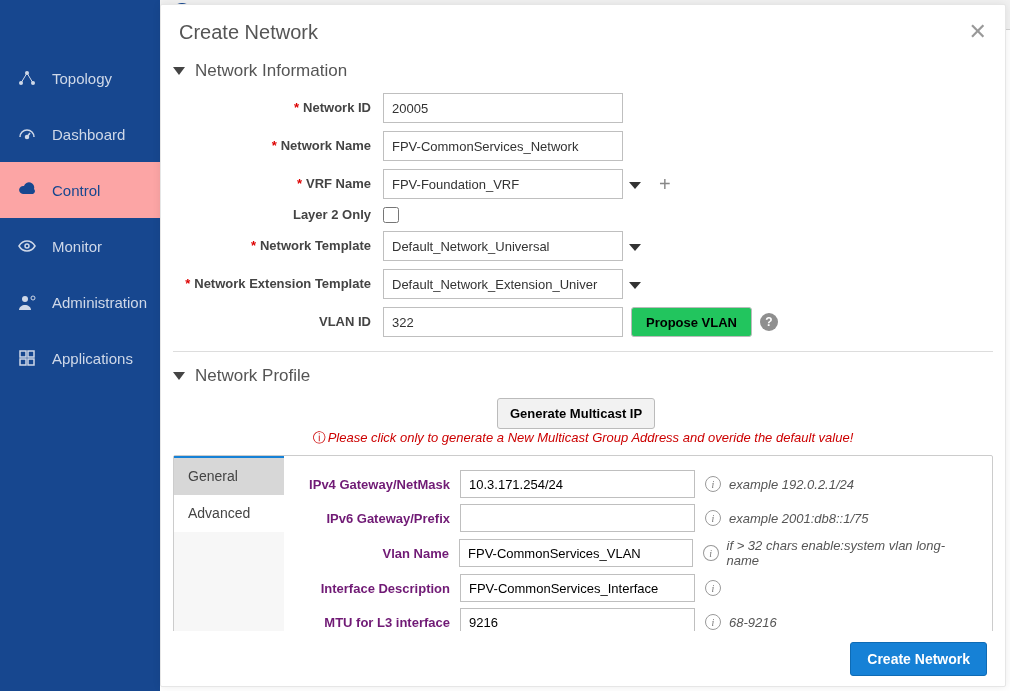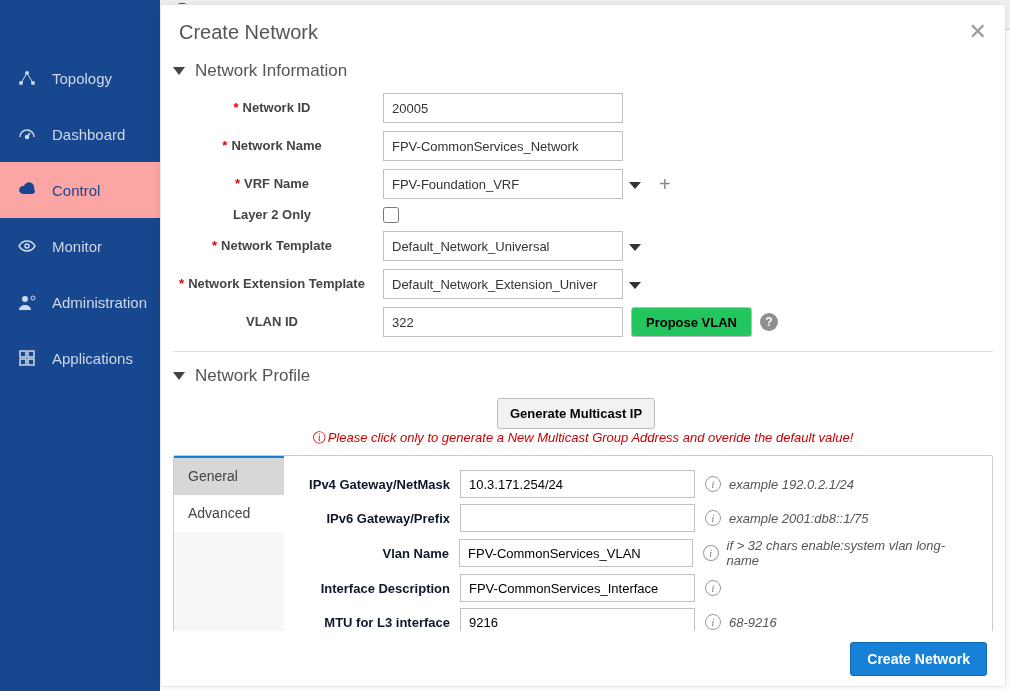--- a/index.html
+++ b/index.html
@@ -28,21 +28,21 @@
 .modal-body { flex: 1; overflow-y: auto; padding: 0 12px; }
 .modal-footer { padding: 10px 18px; display: flex; justify-content: flex-end; border-top: 1px solid #eee0; }
 .primary-btn { background: #1681d6; color: #fff; border: 1px solid #0e6bb5; padding: 8px 16px; font-size: 14px; border-radius: 3px; cursor: pointer; font-weight: bold; }
 
 
 .section-title { display: flex; align-items: center; font-size: 17px; color: #555; margin: 6px 0 12px; }
 .section-title .caret { display: inline-block; width: 0; height: 0; border-left: 6px solid transparent; border-right: 6px solid transparent; border-top: 8px solid #444; margin-right: 10px; }
 
 
 .form-row { display: flex; align-items: center; margin-bottom: 8px; }
-.form-label { width: 210px; text-align: center; padding-right: 12px; font-size: 13px; color: #444; font-weight: bold; line-height: 1.2; }
+.form-label { width: 210px; text-align: right; padding-right: 12px; font-size: 13px; color: #444; font-weight: bold; line-height: 1.2; }
 .form-label.two-line { font-size: 13px; }
 .form-label .req { color: #d00; margin-right: 4px; }
 .form-input, .form-select { width: 240px; height: 30px; border: 1px solid #bfbfbf; padding: 0 8px; font-size: 13px; color: #333; background: #fff; }
 .form-select { appearance: none; background: #fff; position: relative; }
 .select-wrap { position: relative; width: 268px; }
 .select-wrap::after { content: ""; position: absolute; right: 10px; top: 13px; border-left: 6px solid transparent; border-right: 6px solid transparent; border-top: 7px solid #333; pointer-events: none; }
 .plus-btn { margin-left: 8px; color: #888; font-size: 20px; cursor: pointer; }
 .checkbox { width: 16px; height: 16px; border: 1px solid #999; background: #fff; }
 .side-btn { margin-left: 8px; height: 30px; padding: 0 14px; background: #22c55e; border: 1px solid #bbb; border-radius: 3px; font-size: 13px; font-weight: bold; cursor: pointer; }
 .help-icon { margin-left: 8px; width: 18px; height: 18px; border-radius: 50%; background: #8f8f8f; color: #fff; font-size: 12px; display: inline-flex; align-items: center; justify-content: center; font-weight: bold; }
@@ -54,21 +54,21 @@
 .warn-icon { font-style: normal; margin-right: 2px; }
 
 .profile-panel { display: flex; border: 1px solid #ccc; border-radius: 2px; }
 .tabs { width: 110px; background: #f7f7f7; display: flex; flex-direction: column; }
 .tab { padding: 10px 14px; font-size: 14px; color: #444; cursor: pointer; border-bottom: 1px solid #e0e0e000; }
 .tab.active { background: #d7d7d7; border-top: 2px solid #1681d6; }
 .tab:not(.active) { background: #fff; }
 .tab-content { flex: 1; padding: 14px 16px; }
 
 .prow { display: flex; align-items: center; margin-bottom: 6px; }
-.plabel { width: 160px; text-align: right; padding-right: 10px; font-size: 13px; color: #0f172a; font-weight: bold; }
+.plabel { width: 160px; text-align: right; padding-right: 10px; font-size: 13px; color: #701a75; font-weight: bold; }
 .pinput { width: 235px; height: 28px; border: 1px solid #bfbfbf; padding: 0 8px; font-size: 13px; }
 .info-i { margin-left: 10px; width: 16px; height: 16px; border: 1px solid #999; border-radius: 50%; display: inline-flex; align-items: center; justify-content: center; font-size: 10px; color: #777; font-style: italic; font-family: serif; }
 .hint { margin-left: 8px; font-style: italic; color: #555; font-size: 13px; }
 
 hr.sep { border: none; border-top: 1px solid #ddd; margin: 14px 0; }
 
 
 .modal-body::-webkit-scrollbar { width: 10px; }
 .modal-body::-webkit-scrollbar-thumb { background: #ccc; border-radius: 5px; }
 </style>

